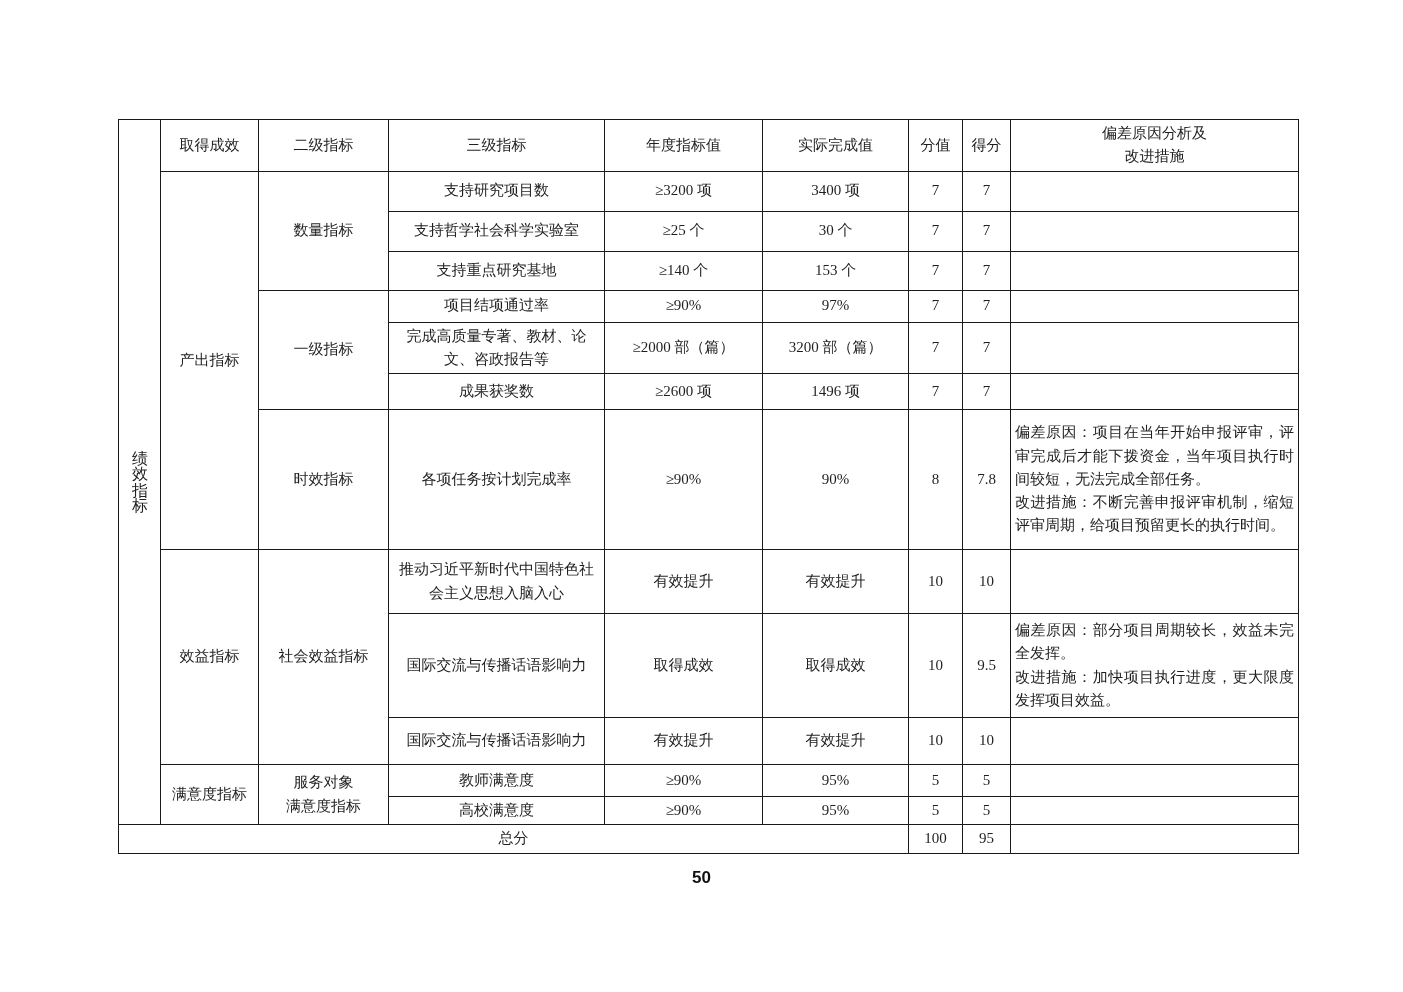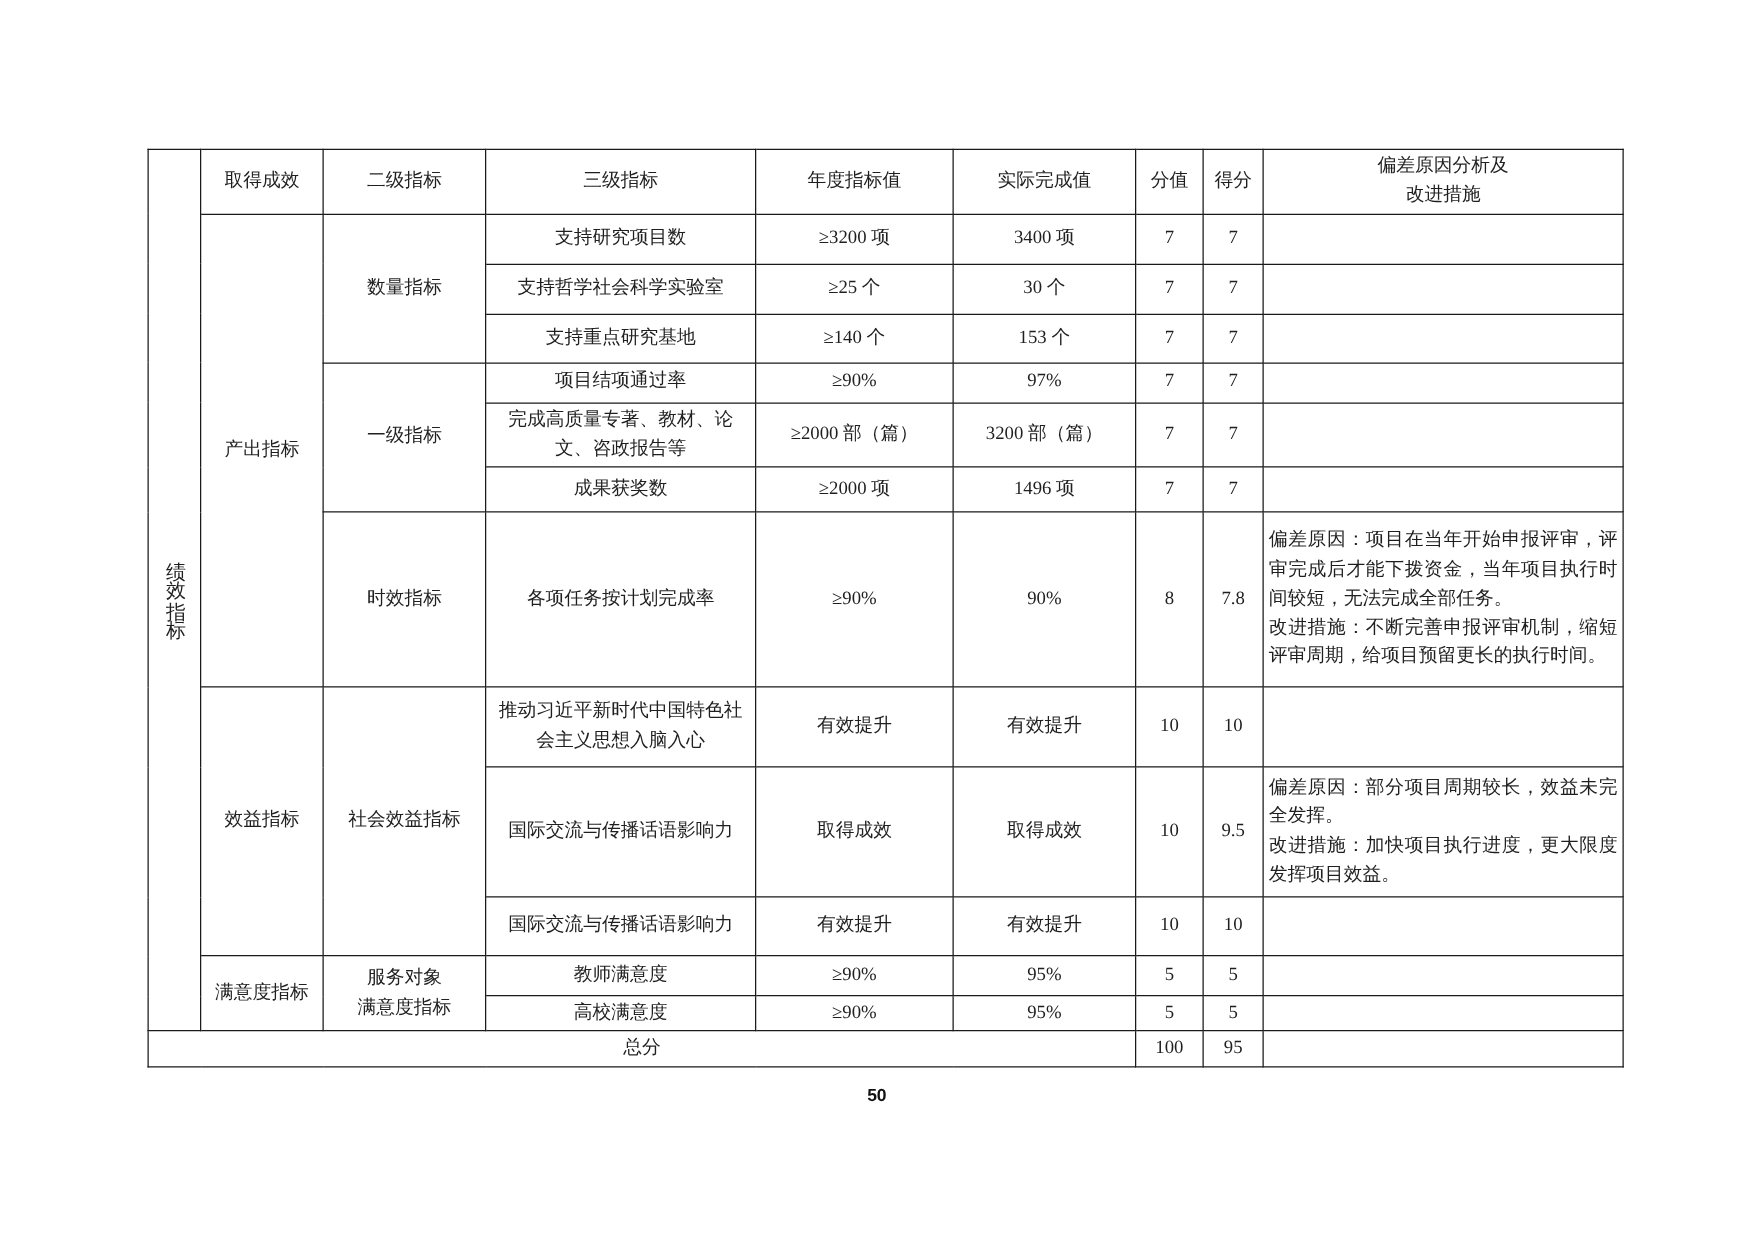--- a/index.html
+++ b/index.html
@@ -71,21 +71,21 @@
     text-orientation: upright;
     letter-spacing: 16px;
     font-size: 16px;
   }
   .page-number {
     position: absolute;
     top: 868px;
     left: 0;
     width: 1403px;
     text-align: center;
-    font-size: 14px;
+    font-size: 17px;
     font-weight: bold;
     color: #111;
     font-family: "Liberation Sans", sans-serif;
   }
 </style>
 </head>
 <body>
 
 <div class="sheet">
 
@@ -159,21 +159,21 @@
       <td class="left">完成高质量专著、教材、论文、咨政报告等</td>
       <td>≥2000 部（篇）</td>
       <td>3200 部（篇）</td>
       <td>7</td>
       <td>7</td>
       <td class="dev"></td>
     </tr>
 
     <tr class="h36">
       <td class="left">成果获奖数</td>
-      <td>≥2000 项</td>
+      <td>≥2600 项</td>
       <td>1496 项</td>
       <td>7</td>
       <td>7</td>
       <td class="dev"></td>
     </tr>
 
     <tr class="h140">
       <td>时效指标</td>
       <td class="left">各项任务按计划完成率</td>
       <td>≥90%</td>

